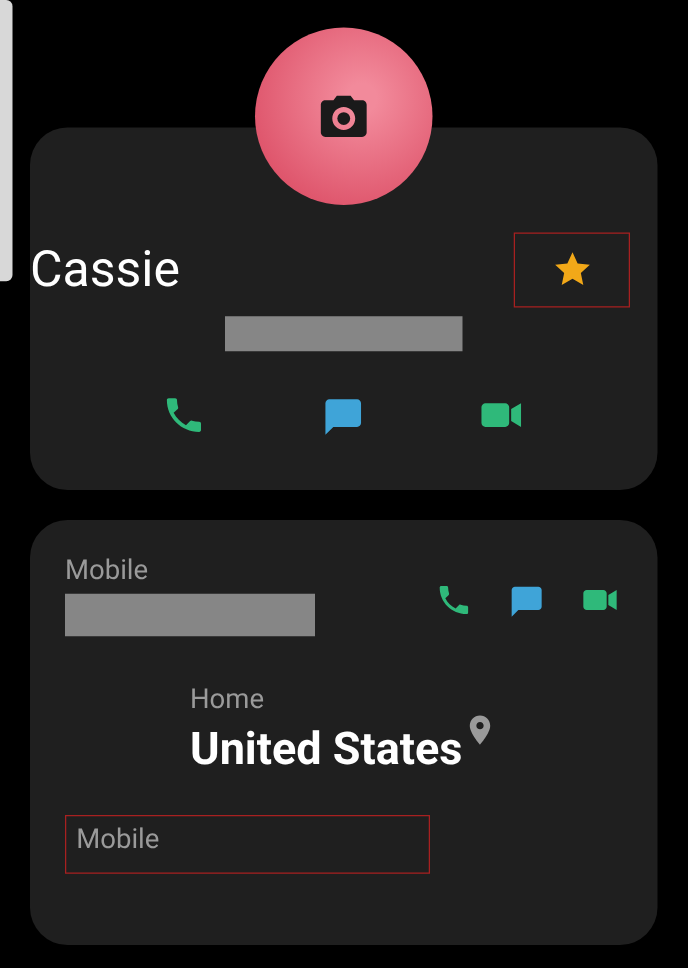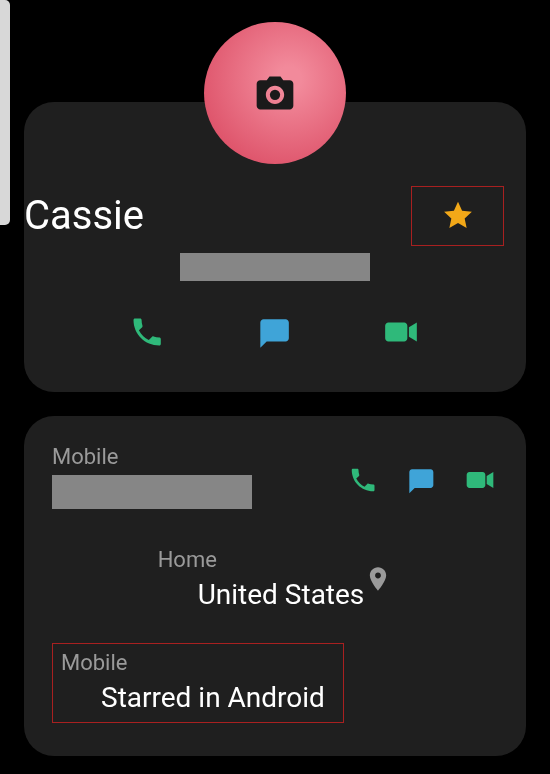--- a/index.html
+++ b/index.html
@@ -87,23 +87,22 @@
       padding: 28px 28px 20px 28px;
       height: 340px;
     }
     .field-label {
       color: #9a9a9a;
       font-size: 22px;
       margin-bottom: 6px;
     }
     .field-value {
       color: #fff;
-      font-size: 28px;
-      font-weight: 400;
-      margin-left: 40px;
+      font-size: 36px;
+      font-weight: 700;
     }
     .mobile-row {
       display: flex;
       justify-content: space-between;
       align-items: flex-start;
       gap: 38px;
     }
     .mobile-left {
       flex: 1;
     }
@@ -212,15 +211,14 @@
     </div>
     <span class="icon-btn">
       <svg width="28" height="32" viewBox="0 0 24 24" fill="#9a9a9a">
         <path d="M12 2C8.1 2 5 5.1 5 9c0 5 7 13 7 13s7-8 7-13c0-3.9-3.1-7-7-7zm0 9.5c-1.4 0-2.5-1.1-2.5-2.5S10.6 6.5 12 6.5s2.5 1.1 2.5 2.5S13.4 11.5 12 11.5z"></path>
       </svg>
     </span>
   </div>
 
   <div class="groups-row">
     <div class="field-label">Mobile</div>
-    <div class="field-value">Starred in Android</div>
   </div>
 </div>
 
 </body></html>

